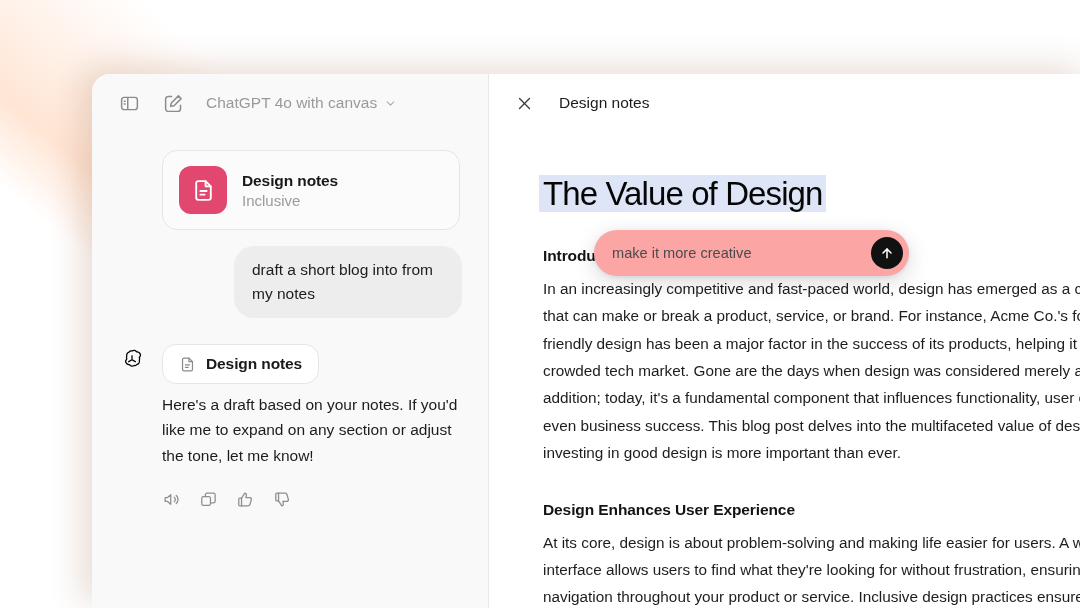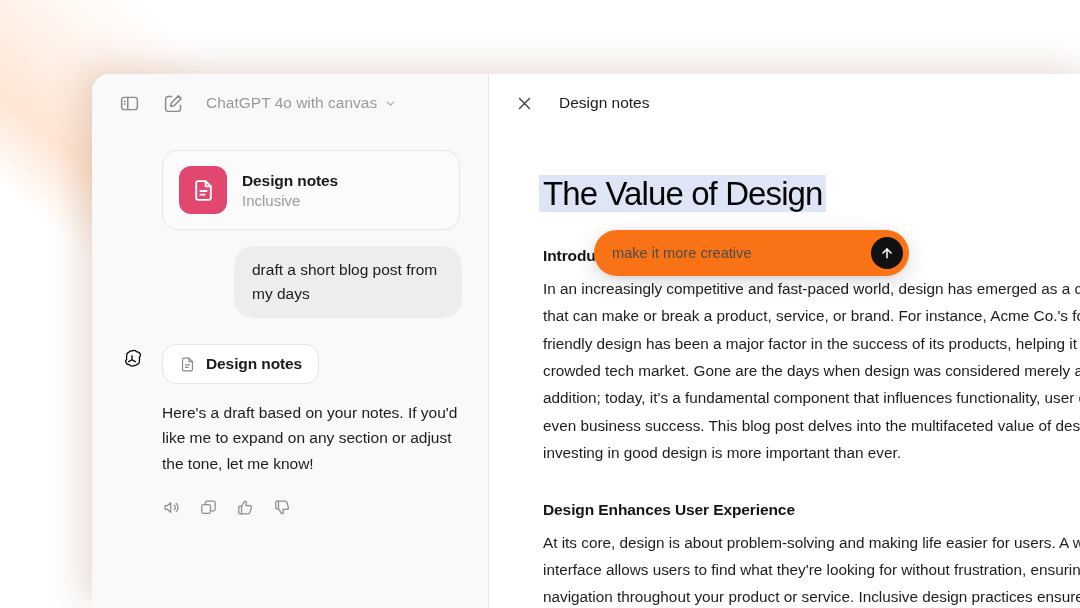--- a/index.html
+++ b/index.html
@@ -160,21 +160,21 @@
     border-radius: 14px;
     padding: 10px 16px;
     font-size: 15.5px;
     font-weight: bold;
     color: #1a1a1a;
     cursor: pointer;
     letter-spacing: -0.1px;
   }
   .ref-chip .chip-ico { color: #8a8a8a; display:block; }
   .assistant-text {
-    margin-top: 16px;
+    margin-top: 8px;
     font-size: 15.5px;
     line-height: 1.63;
     color: #1c1c1c;
     max-width: 302px;
   }
   .action-row {
     display: flex;
     gap: 18px;
     margin-top: 22px;
     color: #8e8e8e;
@@ -232,21 +232,21 @@
     white-space: nowrap;
   }
 
   
   #float-prompt {
     position: absolute;
     left: 105px;
     top: 156px;
     width: 315px;
     height: 46px;
-    background: #f97316;
+    background: #fca5a5;
     border-radius: 24px;
     box-shadow: 0 6px 22px rgba(0,0,0,0.15), 0 1px 4px rgba(0,0,0,0.08);
     display: flex;
     align-items: center;
     padding: 0 6px 0 18px;
     gap: 8px;
     z-index: 20;
   }
   #float-prompt .fp-text {
     flex: 1;
@@ -310,21 +310,21 @@
             <line x1="9" y1="16" x2="13" y2="16"></line>
           </svg>
         </div>
         <div class="doc-meta">
           <div class="doc-title">Design notes</div>
           <div class="doc-sub">Inclusive</div>
         </div>
       </div>
 
       <div class="user-row">
-        <div class="user-bubble">draft a short blog post from my days</div>
+        <div class="user-bubble">draft a short blog into from my notes</div>
       </div>
 
       <div class="assistant-block">
         <div class="gpt-avatar">
           <svg width="24" height="24" viewBox="0 0 24 24" fill="none" stroke="currentColor" stroke-width="1.25" stroke-linejoin="round">
             <path d="M12 3.1c1.5-1.1 3.6-.8 4.7.8.9-.1 1.9.2 2.6.9 1.3 1.3 1.3 3.4 0 4.7.4.9.4 2 0 2.9.5 1.7-.5 3.5-2.2 4-.7.9-1.9 1.3-3 1-1.5 1.1-3.6.8-4.7-.8-.9.1-1.9-.2-2.6-.9-1.3-1.3-1.3-3.4 0-4.7-.4-.9-.4-2 0-2.9-.5-1.7.5-3.5 2.2-4 .7-.9 1.9-1.3 3-1z"></path>
             <path d="M12 7.3v4.4l3.8 2.2M12 11.7 8.2 13.9"></path>
           </svg>
         </div>
 

